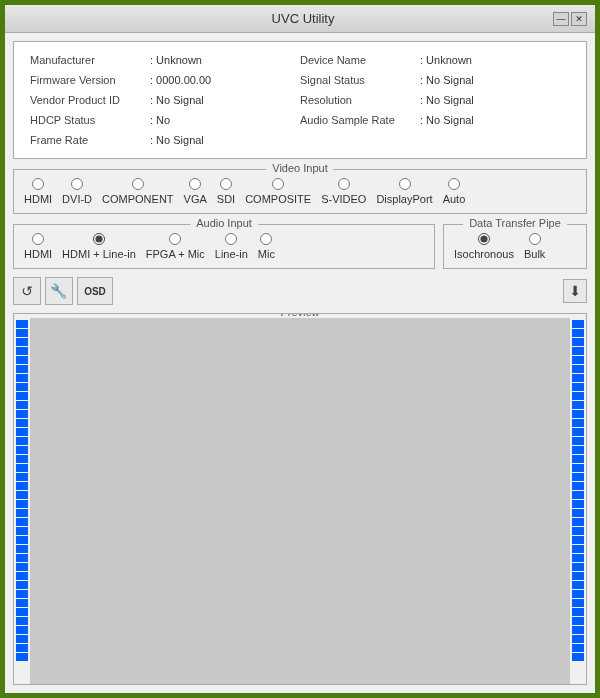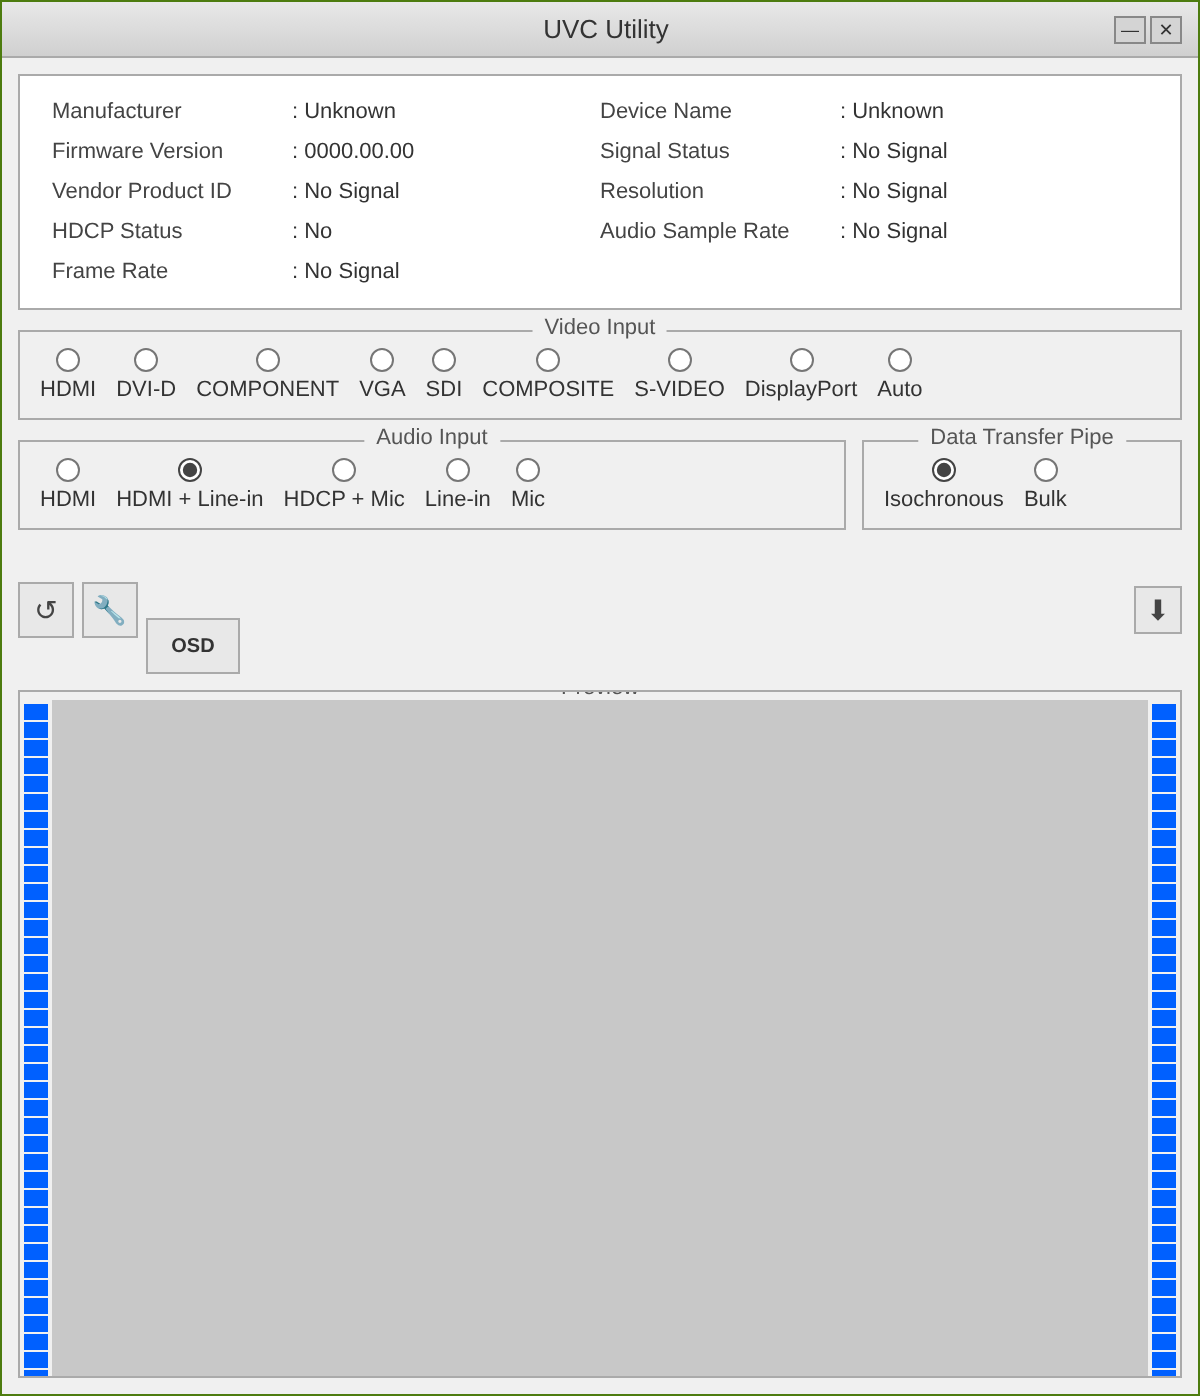--- a/index.html
+++ b/index.html
@@ -8,21 +8,21 @@
       font-size: 12px;
       background: #c0c0c0;
       width: 600px;
       height: 698px;
       overflow: hidden;
     }
     .window {
       width: 600px;
       height: 698px;
       background: #f0f0f0;
-      border: 1px solid #4d7c0f;
+      border: 5px solid #4d7c0f;
       display: flex;
       flex-direction: column;
     }
     .title-bar {
       background: linear-gradient(to bottom, #e8e8e8, #d0d0d0);
       border-bottom: 1px solid #aaa;
       padding: 6px 8px;
       display: flex;
       align-items: center;
       justify-content: space-between;
@@ -125,21 +125,21 @@
     }
     
     .bottom-inputs-row {
       display: flex;
       gap: 8px;
     }
     .audio-group {
       flex: 1;
     }
     .data-transfer-group {
-      width: 160px;
+      width: 144px;
     }
     
     .toolbar {
       display: flex;
       align-items: center;
       justify-content: space-between;
       padding: 2px 0;
     }
     .toolbar-left {
       display: flex;
@@ -152,25 +152,24 @@
       background: #e8e8e8;
       border: 1px solid #aaa;
       cursor: pointer;
       display: flex;
       align-items: center;
       justify-content: center;
       font-size: 14px;
       color: #444;
     }
     .toolbar-btn.osd {
-      width: 47px;
+      width: 36px;
       font-size: 10px;
       font-weight: bold;
       color: #333;
-      margin-top: 36px;
     }
     .toolbar-right {
       display: flex;
       align-items: center;
     }
     .download-btn {
       width: 24px;
       height: 24px;
       background: #e8e8e8;
       border: 1px solid #aaa;
@@ -334,21 +333,21 @@
           <label class="radio-item">
             <input type="radio" name="audio-input" style="">
             <span>HDMI</span>
           </label>
           <label class="radio-item">
             <input type="radio" name="audio-input" checked="" style="">
             <span>HDMI + Line-in</span>
           </label>
           <label class="radio-item">
             <input type="radio" name="audio-input" style="">
-            <span>HDCP + Mic</span>
+            <span>FPGA + Mic</span>
           </label>
           <label class="radio-item">
             <input type="radio" name="audio-input" style="">
             <span>Line-in</span>
           </label>
           <label class="radio-item">
             <input type="radio" name="audio-input" style="">
             <span>Mic</span>
           </label>
         </div>

